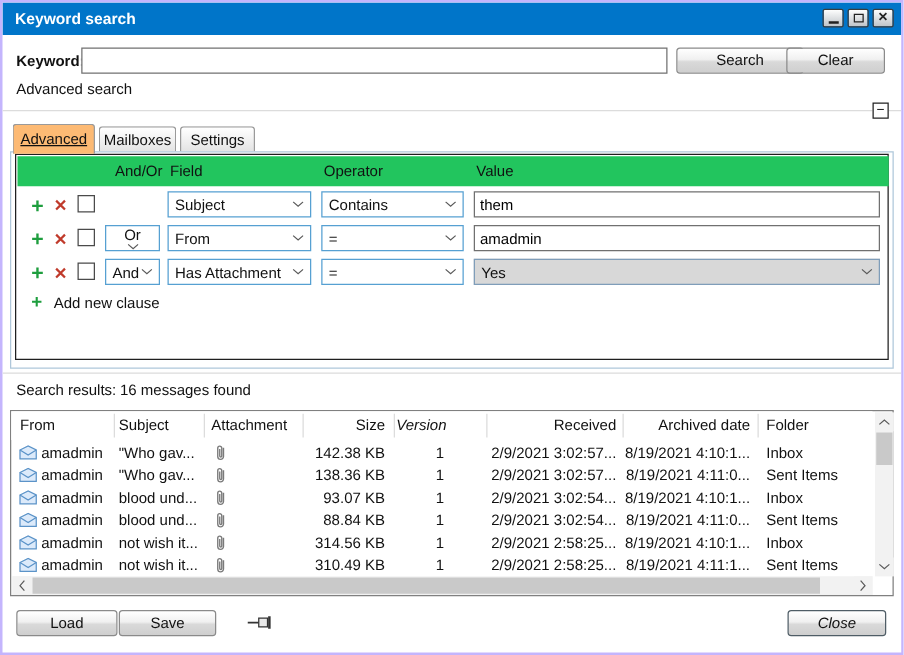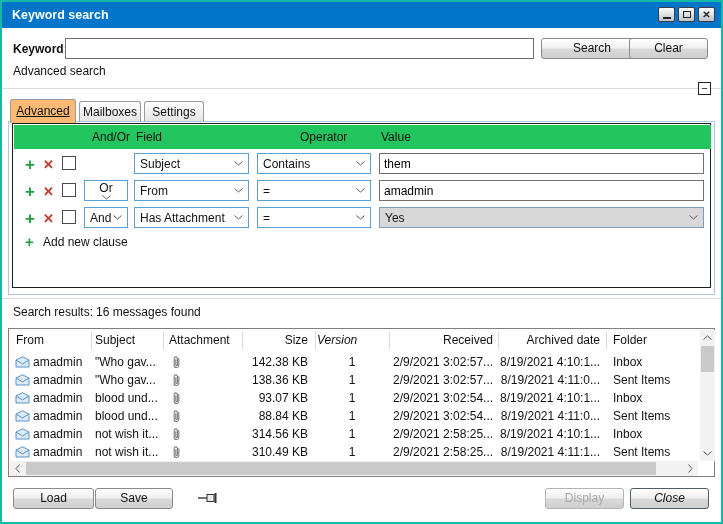--- a/index.html
+++ b/index.html
@@ -1,17 +1,17 @@
 <!DOCTYPE html>
 <html><head>
 <meta charset="utf-8">
 <style>
   html,body { margin:0; padding:0; background:#fff; font-family:"Liberation Sans", sans-serif; }
   .window { position:relative; width:723px; height:524px; box-sizing:border-box;
-            border:2px solid #14b8a6; background:#fff; overflow:hidden; }
+            border:2px solid #c4b5fd; background:#fff; overflow:hidden; }
   .abs { position:absolute; }
 
   
   .titlebar { left:0; top:0; width:719px; height:26px; background:#0075C9; }
   .title { left:10px; top:0; height:26px; line-height:26px; color:#fff; font-size:12.5px; font-weight:bold; }
   .winbtn { width:17px; height:15px; box-sizing:border-box; border:1px solid #3c3c3c; border-radius:2px;
             background:linear-gradient(180deg,#fdfdfd,#bfc4c9); display:flex; align-items:center; justify-content:center; }
   .winbtn .dash { width:8px; height:0; border-bottom:2px solid #222; margin-top:6px; }
   .winbtn .sq   { width:8px; height:7px; border:1.5px solid #222; box-sizing:border-box; }
   .winbtn .x    { font-size:10px; font-weight:bold; color:#222; line-height:1; }
@@ -99,21 +99,21 @@
 
   <div class="abs tab active" style="left:8px;  width:66px;">Advanced</div>
   <div class="abs tab" style="left:77px; width:62px;">Mailboxes</div>
   <div class="abs tab" style="left:142px;width:60px;">Settings</div>
 
   <div class="abs panel"></div>
   <div class="abs clausebox">
     <div class="abs clausehead">
       <div class="abs label12 right" style="left:50px; top:5px; width:66px;">And/Or</div>
       <div class="abs label12" style="left:122px; top:5px;">Field</div>
-      <div class="abs label12" style="left:245px; top:5px;margin-left:41px;">Operator</div>
+      <div class="abs label12" style="left:245px; top:5px;">Operator</div>
       <div class="abs label12" style="left:367px; top:5px;">Value</div>
     </div>
 
     <div class="abs" style="left:0; top:27px; width:697px; height:27px;">
       <span class="abs plus" style="left:12px; top:7px;">+</span>
       <span class="abs xdel" style="left:30px; top:7px;">✕</span>
       <span class="abs checkbox" style="left:49px; top:5px;"></span>
       <div class="abs combo" style="left:121px; top:2px; width:115px;">
         <span>Subject</span>
         <svg width="9" height="5" viewBox="0 0 9 5">
@@ -367,16 +367,15 @@
 
   <div class="abs btn" style="left:11px;  top:486px; width:81px;">Load</div>
   <div class="abs btn" style="left:93px;  top:486px; width:78px;">Save</div>
   <span class="abs" style="left:196px; top:490px;">
     <svg width="22" height="12" viewBox="0 0 22 12">
         <line x1="0" y1="6" x2="9" y2="6" stroke="#333" stroke-width="1.4"></line>
         <rect x="9" y="2.5" width="7" height="7" fill="#eaeaea" stroke="#333"></rect>
         <line x1="17.5" y1="1" x2="17.5" y2="11" stroke="#333" stroke-width="2"></line>
       </svg>
   </span>
-  <div class="abs btn disabled" style="left:543px; top:486px; width:79px;">Display</div>
   <div class="abs btn default" style="left:628px; top:486px; width:79px;font-style:italic;">Close</div>
 
 </div>
 
 </body></html>

